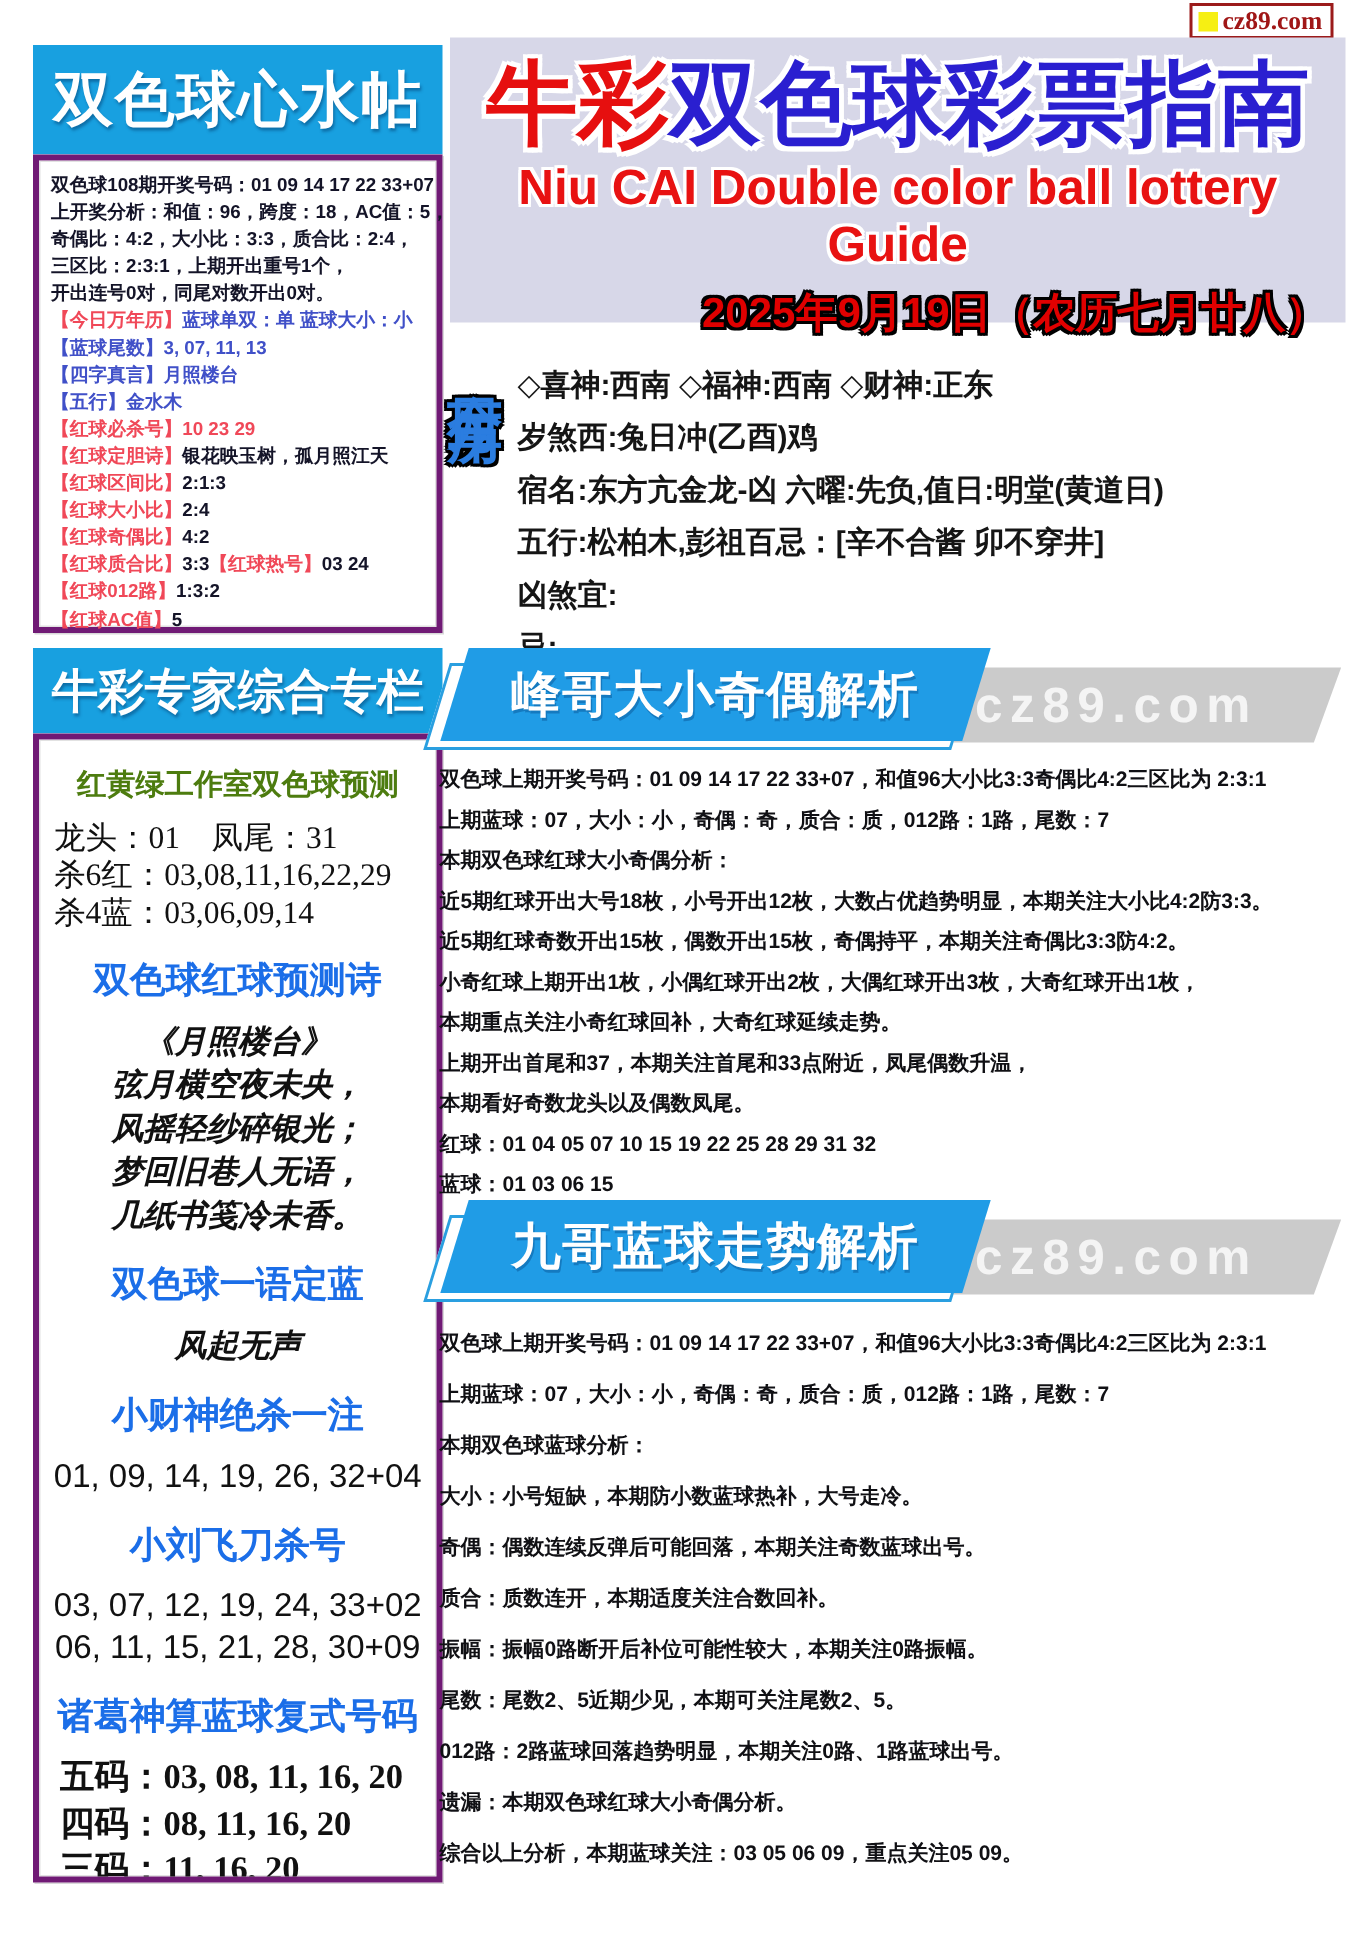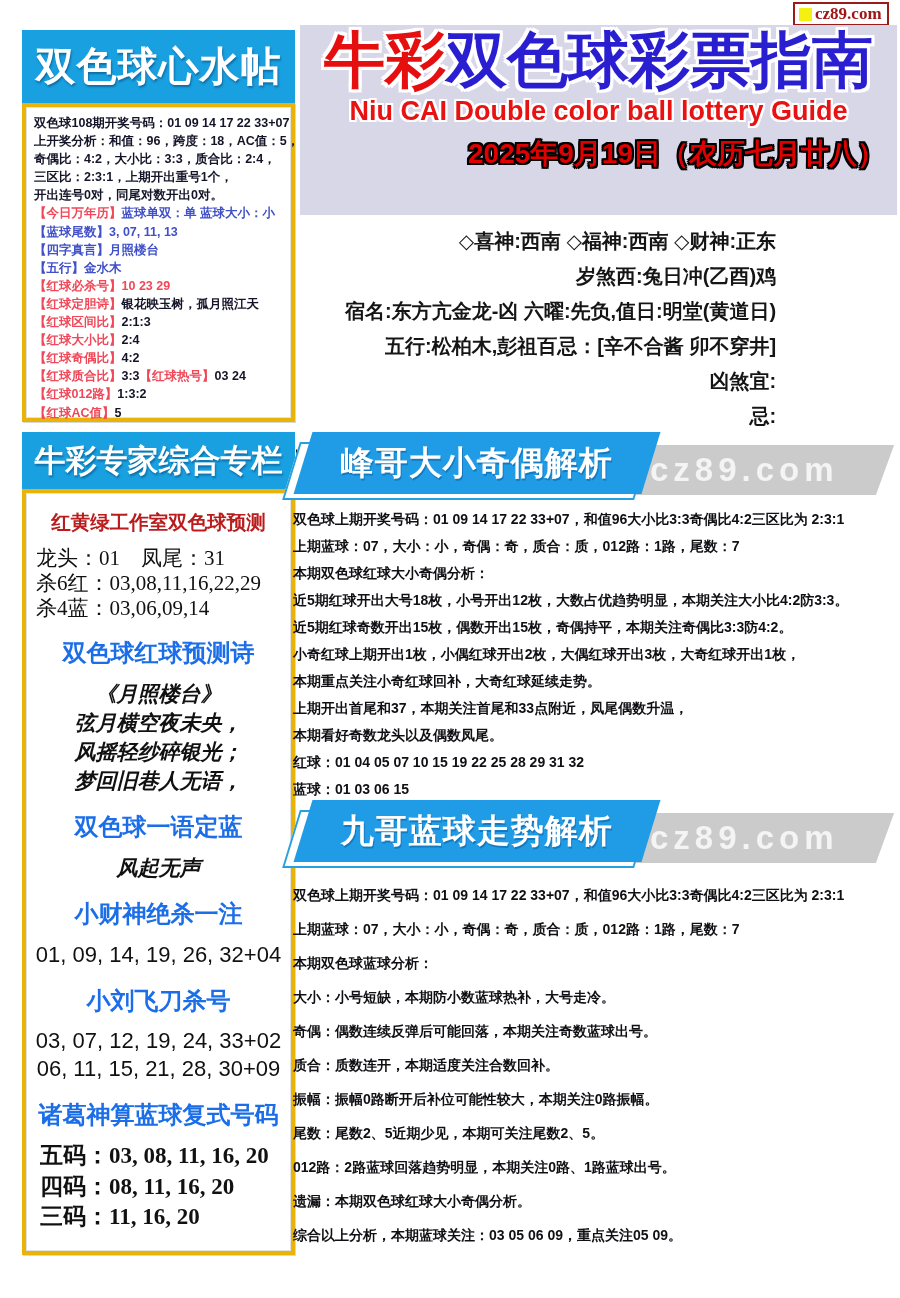--- a/index.html
+++ b/index.html
@@ -14,66 +14,66 @@
   .panel-b { top:432px; }
   .panel-head {
     background:var(--header-blue); color:#fff; text-align:center;
     font-weight:900; font-family:"DejaVu Sans",sans-serif;
     display:flex; align-items:center; justify-content:center;
     text-shadow:1px 2px 2px rgba(0,50,100,.45);
   }
   .panel-a .panel-head { height:73px; font-size:40px; letter-spacing:1px; }
   .panel-b .panel-head { height:57px; font-size:31px; }
   .panel-body {
-    background:#fff; border:4px solid #eab308;
+    background:#fff; border:4px solid #701a75;
     box-shadow:inset 0 0 0 1px #e2e2e2, 1px 1px 0 #d8d8d8;
   }
   .panel-a .panel-body { height:319px; padding:7px 6px 4px 8px; }
   .panel-b .panel-body { height:766px; padding:10px 4px 4px 4px; overflow:hidden; }
   .hp-line { white-space:nowrap; font-size:12.5px; font-weight:700; line-height:18.1px; color:var(--text-dark); }
   .hp-l { font-weight:800; }
   .red  { color:var(--label-red); }
   .blue { color:var(--label-blue); }
   .dark { color:var(--text-dark); }
   
   .ex-item { color:#111; }
-  .studio { color:#b91c1c; font-weight:800; font-size:19.5px; text-align:center; margin:6px 0 10px; font-family:"DejaVu Sans",sans-serif; }
+  .studio { color:#4d7c0f; font-weight:800; font-size:19.5px; text-align:center; margin:6px 0 10px; font-family:"DejaVu Sans",sans-serif; }
   .plain  { font-family:"Liberation Serif","DejaVu Serif",serif; font-size:21px; line-height:25px; padding-left:6px; }
   .bhead  { color:var(--heading-blue); font-weight:800; font-size:24px; text-align:center; margin:16px 0 10px; }
   .poem   { font-family:"DejaVu Serif","Liberation Serif",serif; font-style:italic; font-weight:700; font-size:21px; line-height:29px; text-align:center; }
   .nums   { font-size:22px; text-align:center; line-height:29px; }
   .tight  { line-height:28px; }
   .code   { font-family:"Liberation Serif","DejaVu Serif",serif; font-weight:700; font-size:23px; line-height:30.5px; padding-left:10px; }
   
   .logo {
     position:absolute; left:793px; top:2px; height:24px; padding:1px 5px 1px 4px;
     border:2px solid #9b1b1b; background:#fff; display:flex; align-items:center; gap:3px;
     cursor:pointer;
   }
   .logo-sq { width:13px; height:13px; background:var(--logo-yellow); display:inline-block; }
   .logo-text { color:var(--logo-red); font-family:"Liberation Serif","DejaVu Serif",serif; font-weight:700; font-size:17px; }
   
   .masthead { position:absolute; left:300px; top:25px; width:597px; height:190px; background:var(--banner-bg); }
   .mast-title {
-    text-align:center; font-size:61px; font-weight:900; line-height:1.08; padding-top:2px;
+    text-align:center; font-size:61px; font-weight:900; line-height:1.08; padding-top:12px;
     font-family:"DejaVu Serif","Liberation Serif",serif;
     text-shadow:-3px -3px 0 #fff,3px -3px 0 #fff,-3px 3px 0 #fff,3px 3px 0 #fff,0 3px 0 #fff,0 -3px 0 #fff,3px 0 0 #fff,-3px 0 0 #fff;
   }
   .brand  { color:var(--brand-red); }
   .mtitle { color:var(--title-blue); }
   .subtitle {
-    text-align:center; color:var(--subtitle-red); font-weight:800; font-size:27px; margin-top:3px;
+    text-align:center; color:var(--subtitle-red); font-weight:800; font-size:33px; margin-top:3px;
     text-shadow:-2px -2px 0 #fff,2px -2px 0 #fff,-2px 2px 0 #fff,2px 2px 0 #fff,0 2px 0 #fff,0 -2px 0 #fff,2px 0 0 #fff,-2px 0 0 #fff;
   }
   .mdate {
     text-align:right; padding-right:12px; color:var(--date-red); font-weight:900; font-size:28px; margin-top:8px;
     text-shadow:-2px -2px 0 #000,2px -2px 0 #000,-2px 2px 0 #000,2px 2px 0 #000,0 2px 0 #000,0 -2px 0 #000,2px 0 0 #000,-2px 0 0 #000;
   }
   
-  .almanac { position:absolute; left:293px; top:218px; width:600px; height:214px; display:flex;text-align:right; }
+  .almanac { position:absolute; left:293px; top:234px; width:600px; height:214px; display:flex; }
   .alm-vert {
     writing-mode:vertical-rl; text-orientation:upright;
     font-weight:900; font-size:37px; line-height:44px; letter-spacing:3px; color:#2b7de0;
     font-family:"DejaVu Serif","Liberation Serif",serif;
     text-shadow:-2px -2px 0 #000,2px -2px 0 #000,-2px 2px 0 #000,2px 2px 0 #000,0 2px 0 #000,0 -2px 0 #000,2px 0 0 #000,-2px 0 0 #000;
     height:214px; flex:0 0 46px;
   }
   .alm-lines { margin-left:6px; padding-top:6px; }
   .alm-line { font-size:20px; font-weight:700; line-height:35px; color:#151515; white-space:nowrap; }
   
@@ -193,20 +193,21 @@
       <div class="ex-item bhead">双色球红球预测诗</div>
 
       <div class="ex-item poem">《月照楼台》</div>
 
       <div class="ex-item poem">弦月横空夜未央，</div>
 
       <div class="ex-item poem">风摇轻纱碎银光；</div>
 
       <div class="ex-item poem">梦回旧巷人无语，</div>
 
+      <div class="ex-item poem">几纸书笺冷未香。</div>
 
       <div class="ex-item bhead">双色球一语定蓝</div>
 
       <div class="ex-item poem">风起无声</div>
 
       <div class="ex-item bhead">小财神绝杀一注</div>
 
       <div class="ex-item nums">01, 09, 14, 19, 26, 32+04</div>
 
       <div class="ex-item bhead">小刘飞刀杀号</div>

